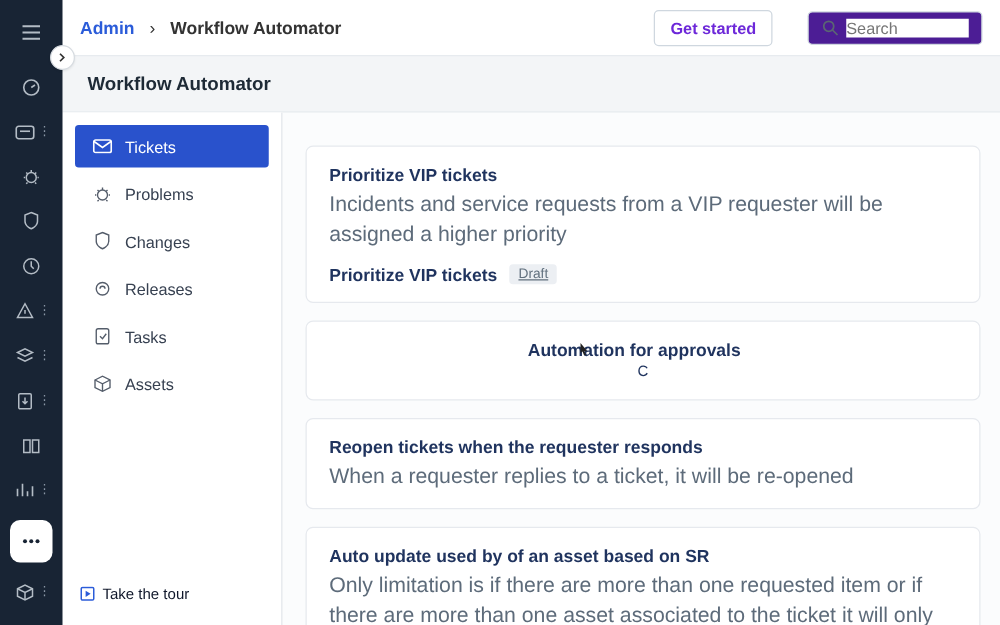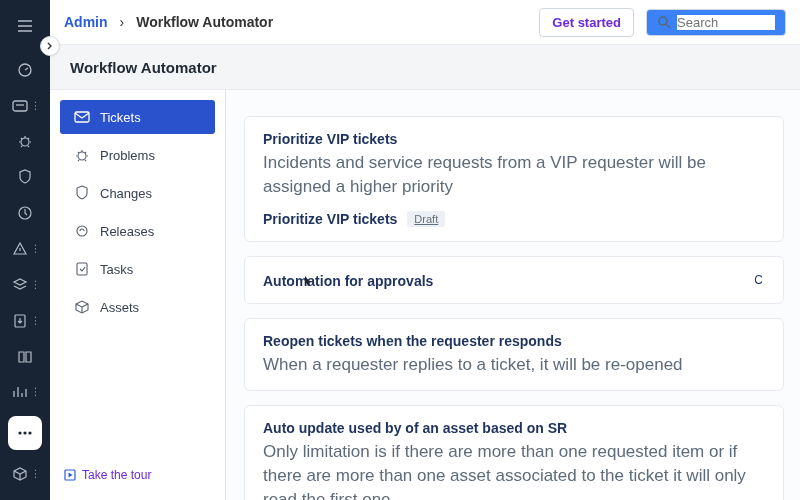--- a/index.html
+++ b/index.html
@@ -19,44 +19,44 @@
 
   
   .main { flex: 1; display: flex; flex-direction: column; min-width: 0; }
 
   .topbar { height: 44px; display: flex; align-items: center; padding: 0 14px; gap: 12px; font-size: 14px; }
   .crumb-root { color: #2b5cd9; font-weight: 600; }
   .crumb-sep { color: #333; }
   .crumb-cur { color: #333; font-weight: 600; }
   .topbar .grow { flex: 1; }
   .btn-outline { border: 1px solid #cfd7df; background: #fff; border-radius: 4px; padding: 6px 12px; font-size: 13px; font-weight: 600; color: #6d28d9; cursor: pointer; }
-  .search { display: flex; align-items: center; gap: 6px; border: 1px solid #cfd7df; border-radius: 4px; padding: 5px 10px; min-width: 130px; max-width: 140px; color: #5a6672; background: #3b82f6; }
+  .search { display: flex; align-items: center; gap: 6px; border: 1px solid #cfd7df; border-radius: 4px; padding: 5px 10px; min-width: 130px; max-width: 140px; color: #5a6672; background: #4c1d95; margin-left: 16px; }
   .search input { border: none; outline: none; font-size: 13px; flex: 1; min-width: 0; }
 
   .titleband { height: 46px; background: #f3f5f7; display: flex; align-items: center; padding: 0 20px; font-weight: 600; font-size: 15px; color: #1e2a36; border-top: 1px solid #e7ebef; border-bottom: 1px solid #e7ebef; }
 
   .workarea { flex: 1; display: flex; min-height: 0; }
 
   
   .sidebar { width: 176px; background: #fff; border-right: 1px solid #e1e5ea; display: flex; flex-direction: column; padding: 10px 0; }
   .side-item { display: flex; align-items: center; gap: 10px; padding: 9px 14px; margin: 0 10px 4px 10px; font-size: 13px; color: #374151; border-radius: 3px; cursor: pointer; }
   .side-item .si-ico { width: 16px; height: 16px; display: flex; align-items: center; justify-content: center; opacity: .85; }
   .side-item.active { background: #2952cc; color: #fff; }
   .side-item.active .si-ico { opacity: 1; }
   .sidebar .sgrow { flex: 1; }
-  .tour { margin: 0 14px 8px 14px; font-size: 12px; color: #6d28d9; display: flex; align-items: center; gap: 6px; cursor: pointer; }
+  .tour { margin: 0 14px 8px 14px; font-size: 12px; color: #0f172a; display: flex; align-items: center; gap: 6px; cursor: pointer; }
 
   
   .content { flex: 1; overflow: auto; background: #fbfcfd; padding: 26px 0 0 18px; }
   .card { background: #fff; border: 1px solid #e6e9ee; border-radius: 6px; padding: 14px 18px; margin: 0 0 14px 0; width: 540px; max-width: 100%; box-shadow: 0 0 0 rgba(0,0,0,0); }
   .card-title { font-size: 14px; font-weight: 600; color: #1f335e; margin-bottom: 4px; }
   .card-sub { font-size: 17px; color: #5d6b7a; line-height: 1.4; }
   .card-row2 { display: flex; align-items: center; gap: 10px; margin-top: 12px; }
   .badge { background: #eceff3; color: #61707e; font-size: 11px; padding: 2px 7px; border-radius: 3px; text-decoration: underline; }
-  .card.withC { display: flex; align-items: flex-end; justify-content: space-between; }
+  .card.withC { display: flex; align-items: center; justify-content: space-between; flex-direction: column; }
   .c-chip { font-size: 12px; color: #1f335e; padding: 2px 2px; }
   .cursor-ptr { position: relative; left: -133px; top: 1px; width: 14px; height: 14px; display: inline-block; }
 
   svg { display: block; }
 </style>
 </head>
 <body>
 
 <div class="rail">
   <div class="rail-row hamburger">

